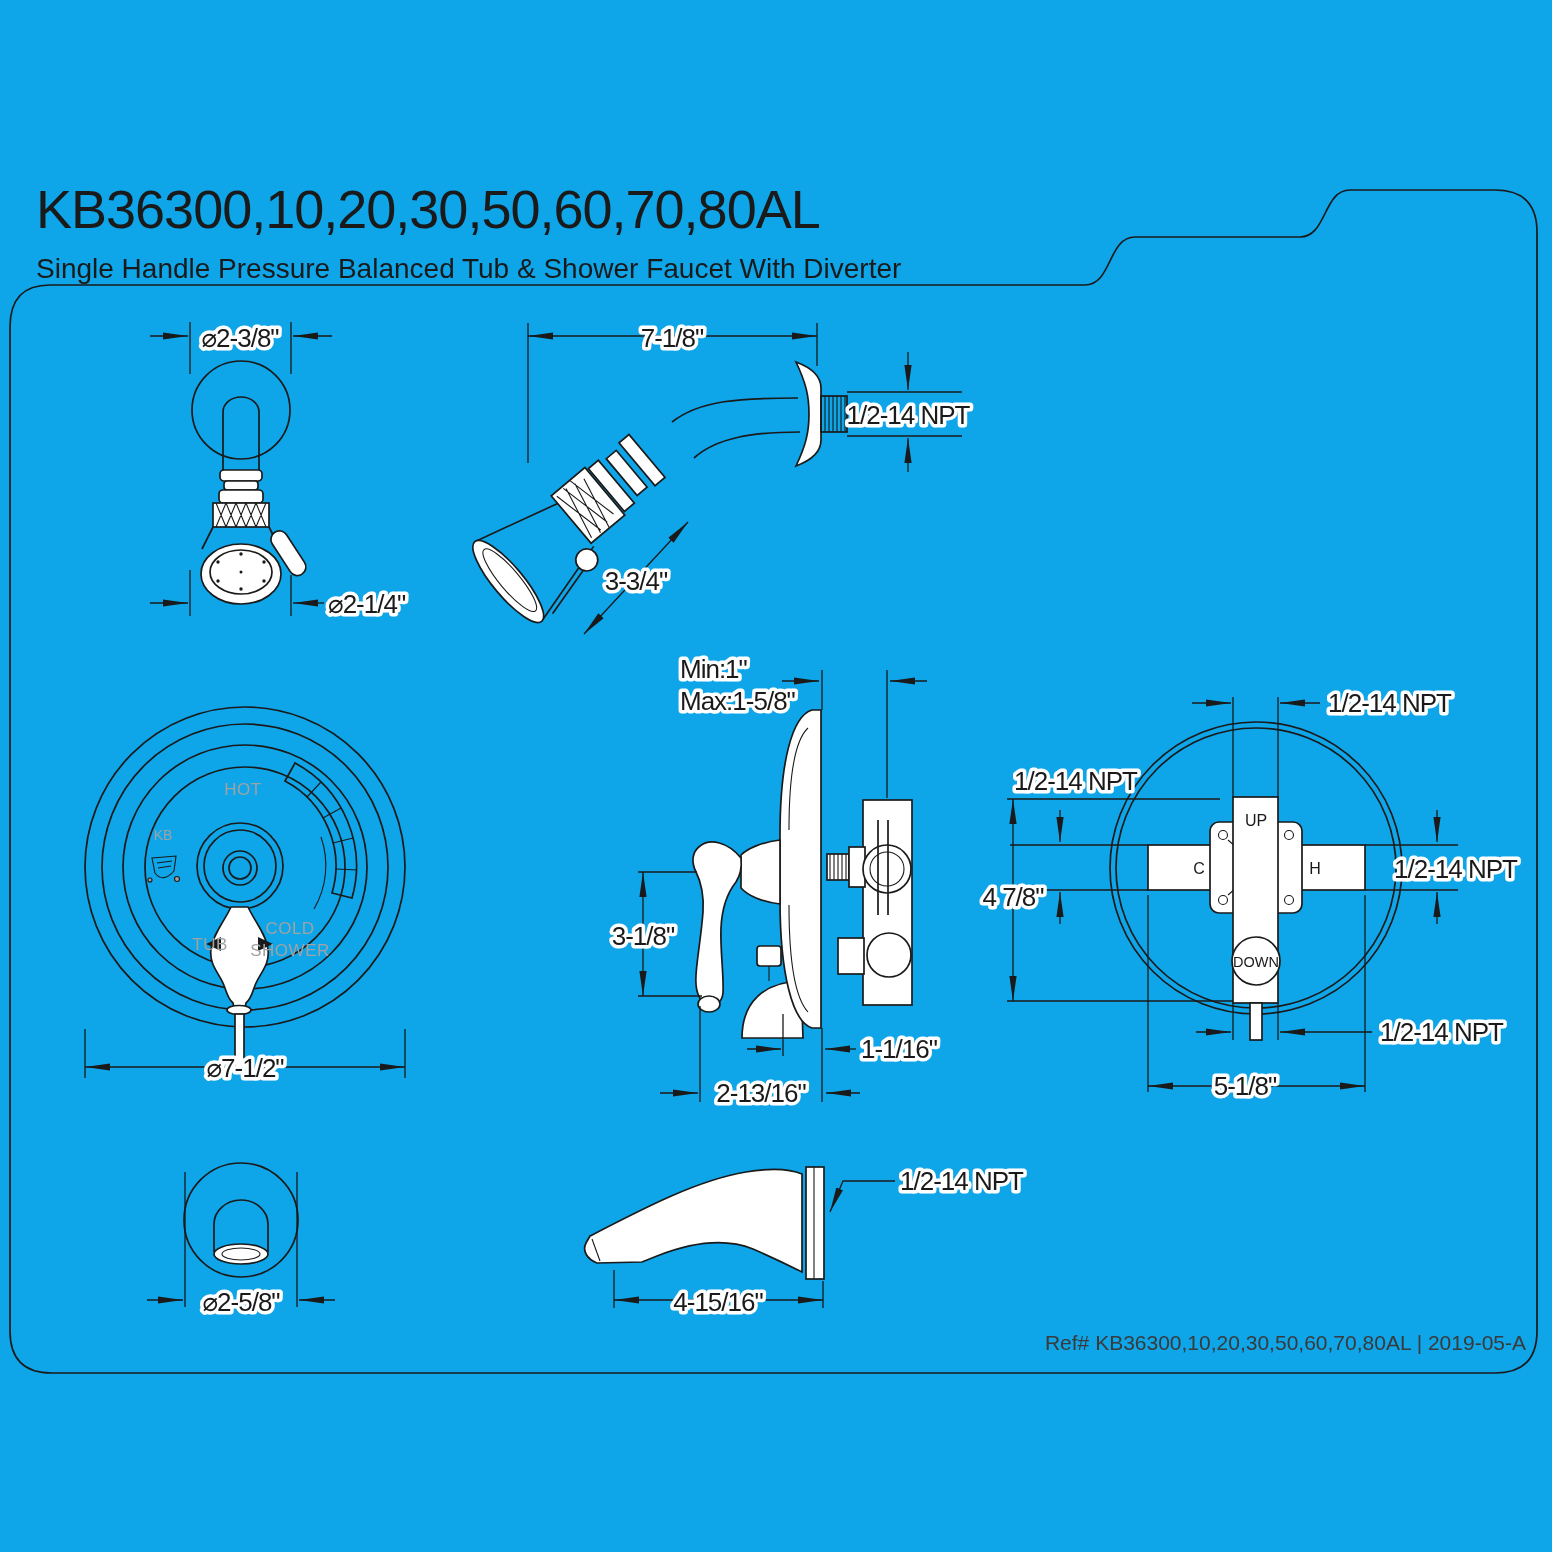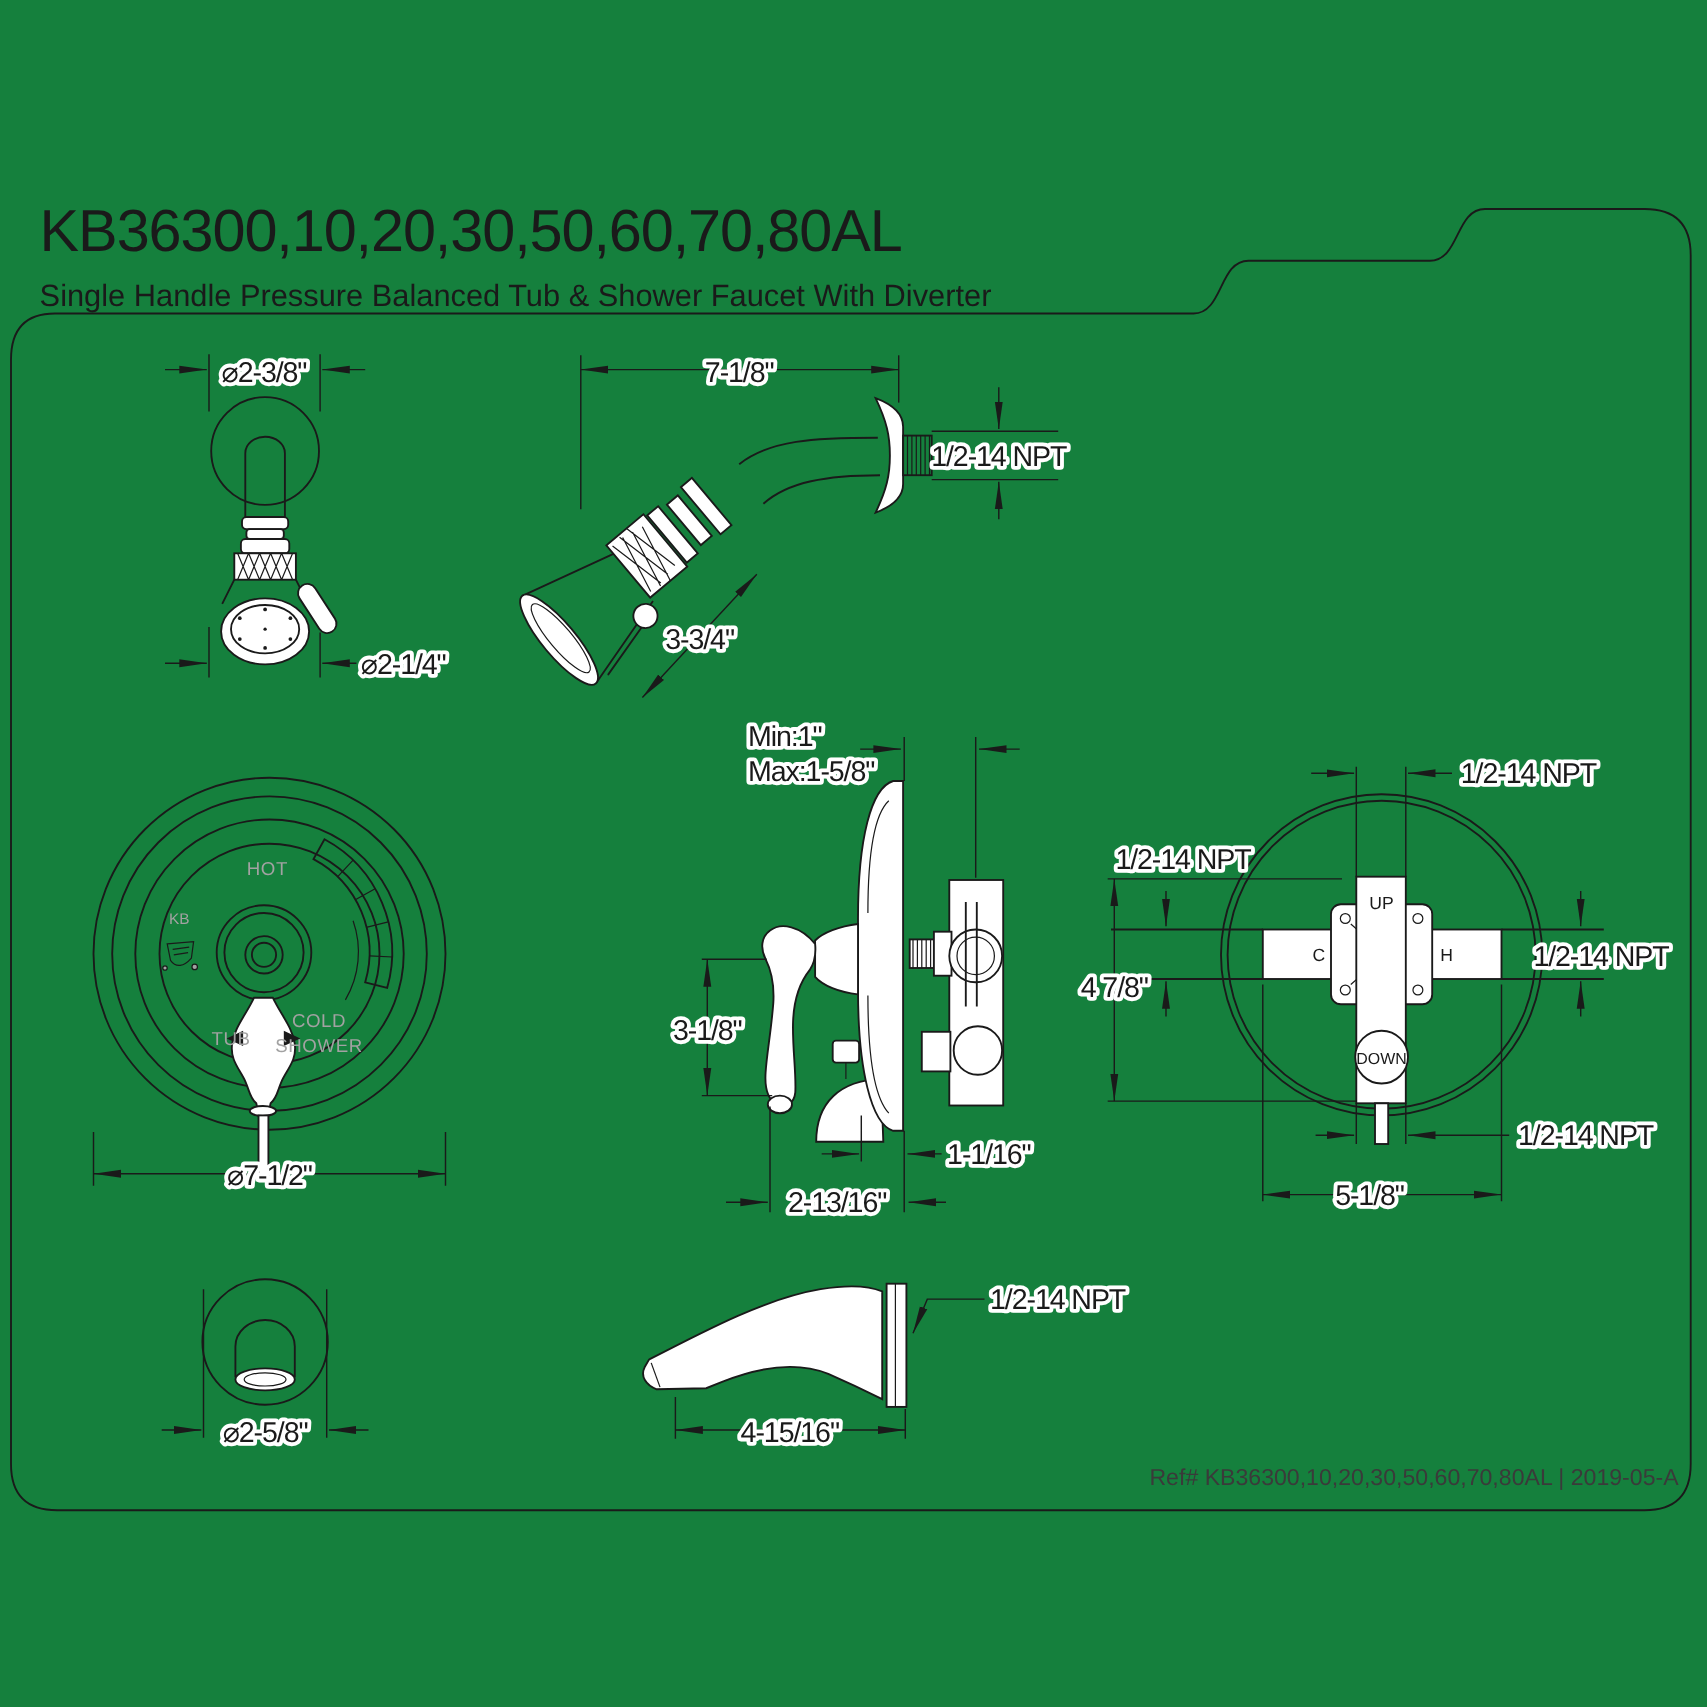--- a/index.html
+++ b/index.html
@@ -1,16 +1,16 @@
 <!DOCTYPE html>
 <html><head>
 <meta charset="utf-8">
 <style>
   html,body{margin:0;padding:0;background:#ffffff;}
-  .sheet{position:relative;width:1552px;height:1552px;background:#15803d;overflow:hidden;
+  .sheet{position:relative;width:1552px;height:1552px;background:#0ea5e9;overflow:hidden;
          font-family:"Liberation Sans","DejaVu Sans",sans-serif;}
   svg{position:absolute;left:0;top:0;}
   text{fill:#1a1a1a;font-family:"Liberation Sans","DejaVu Sans",sans-serif;}
   .t-title{font-size:54px;letter-spacing:-1px;}
   .t-sub{font-size:28px;}
   .dim{font-size:26px;letter-spacing:-1px;paint-order:stroke;stroke:#ffffff;stroke-width:7px;stroke-linejoin:round;}
   .glabel{font-size:17px;fill:#a2a2a2;letter-spacing:0.5px;}
   .gsmall{font-size:14px;fill:#a2a2a2;}
   .plabel{font-size:16px;}
   .pdown{font-size:14.5px;}

